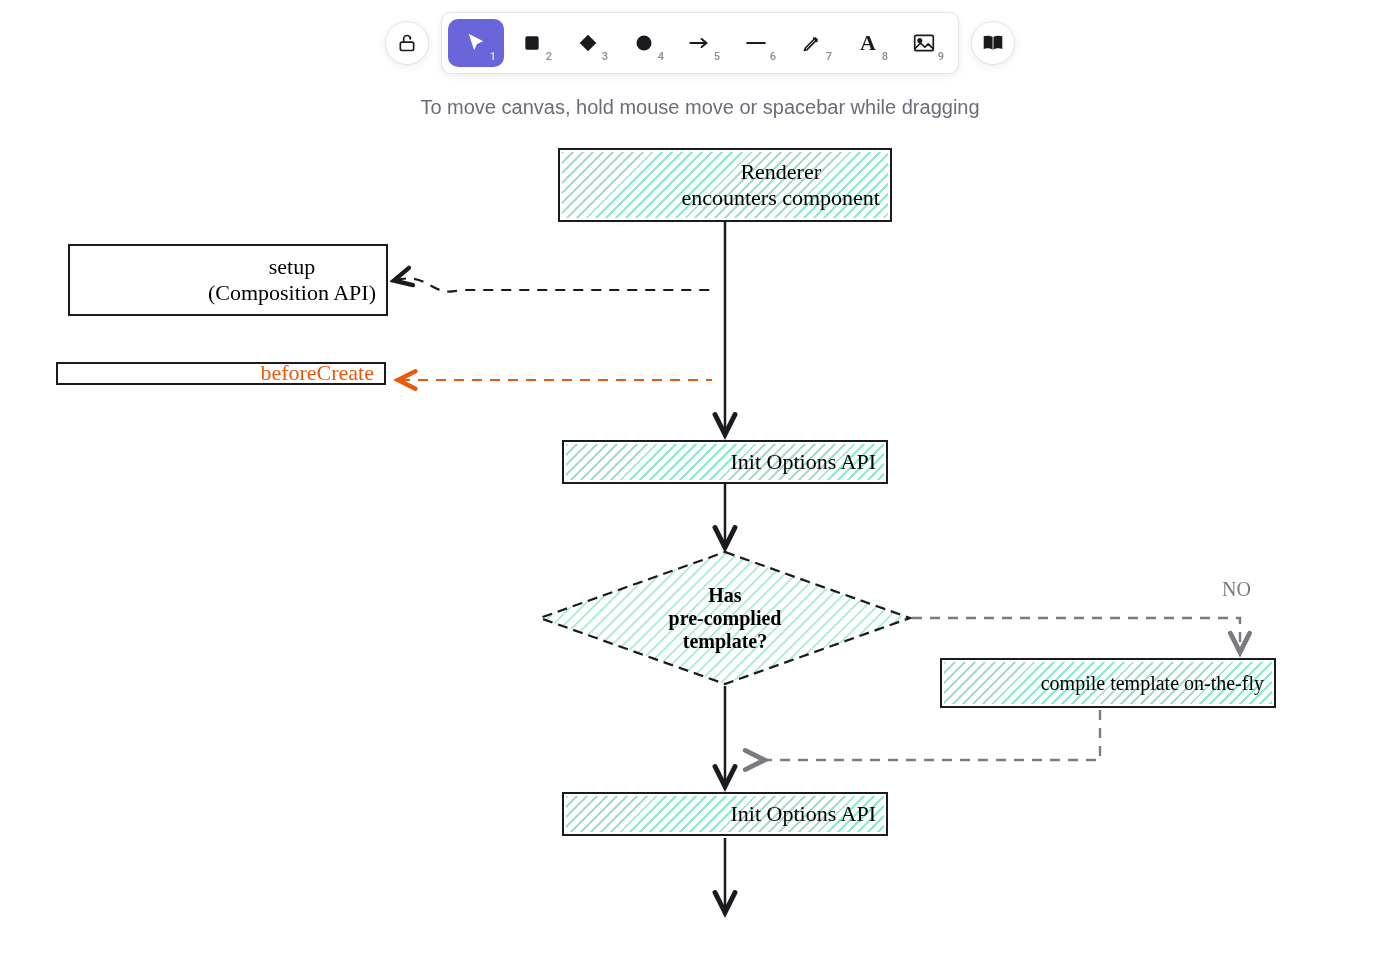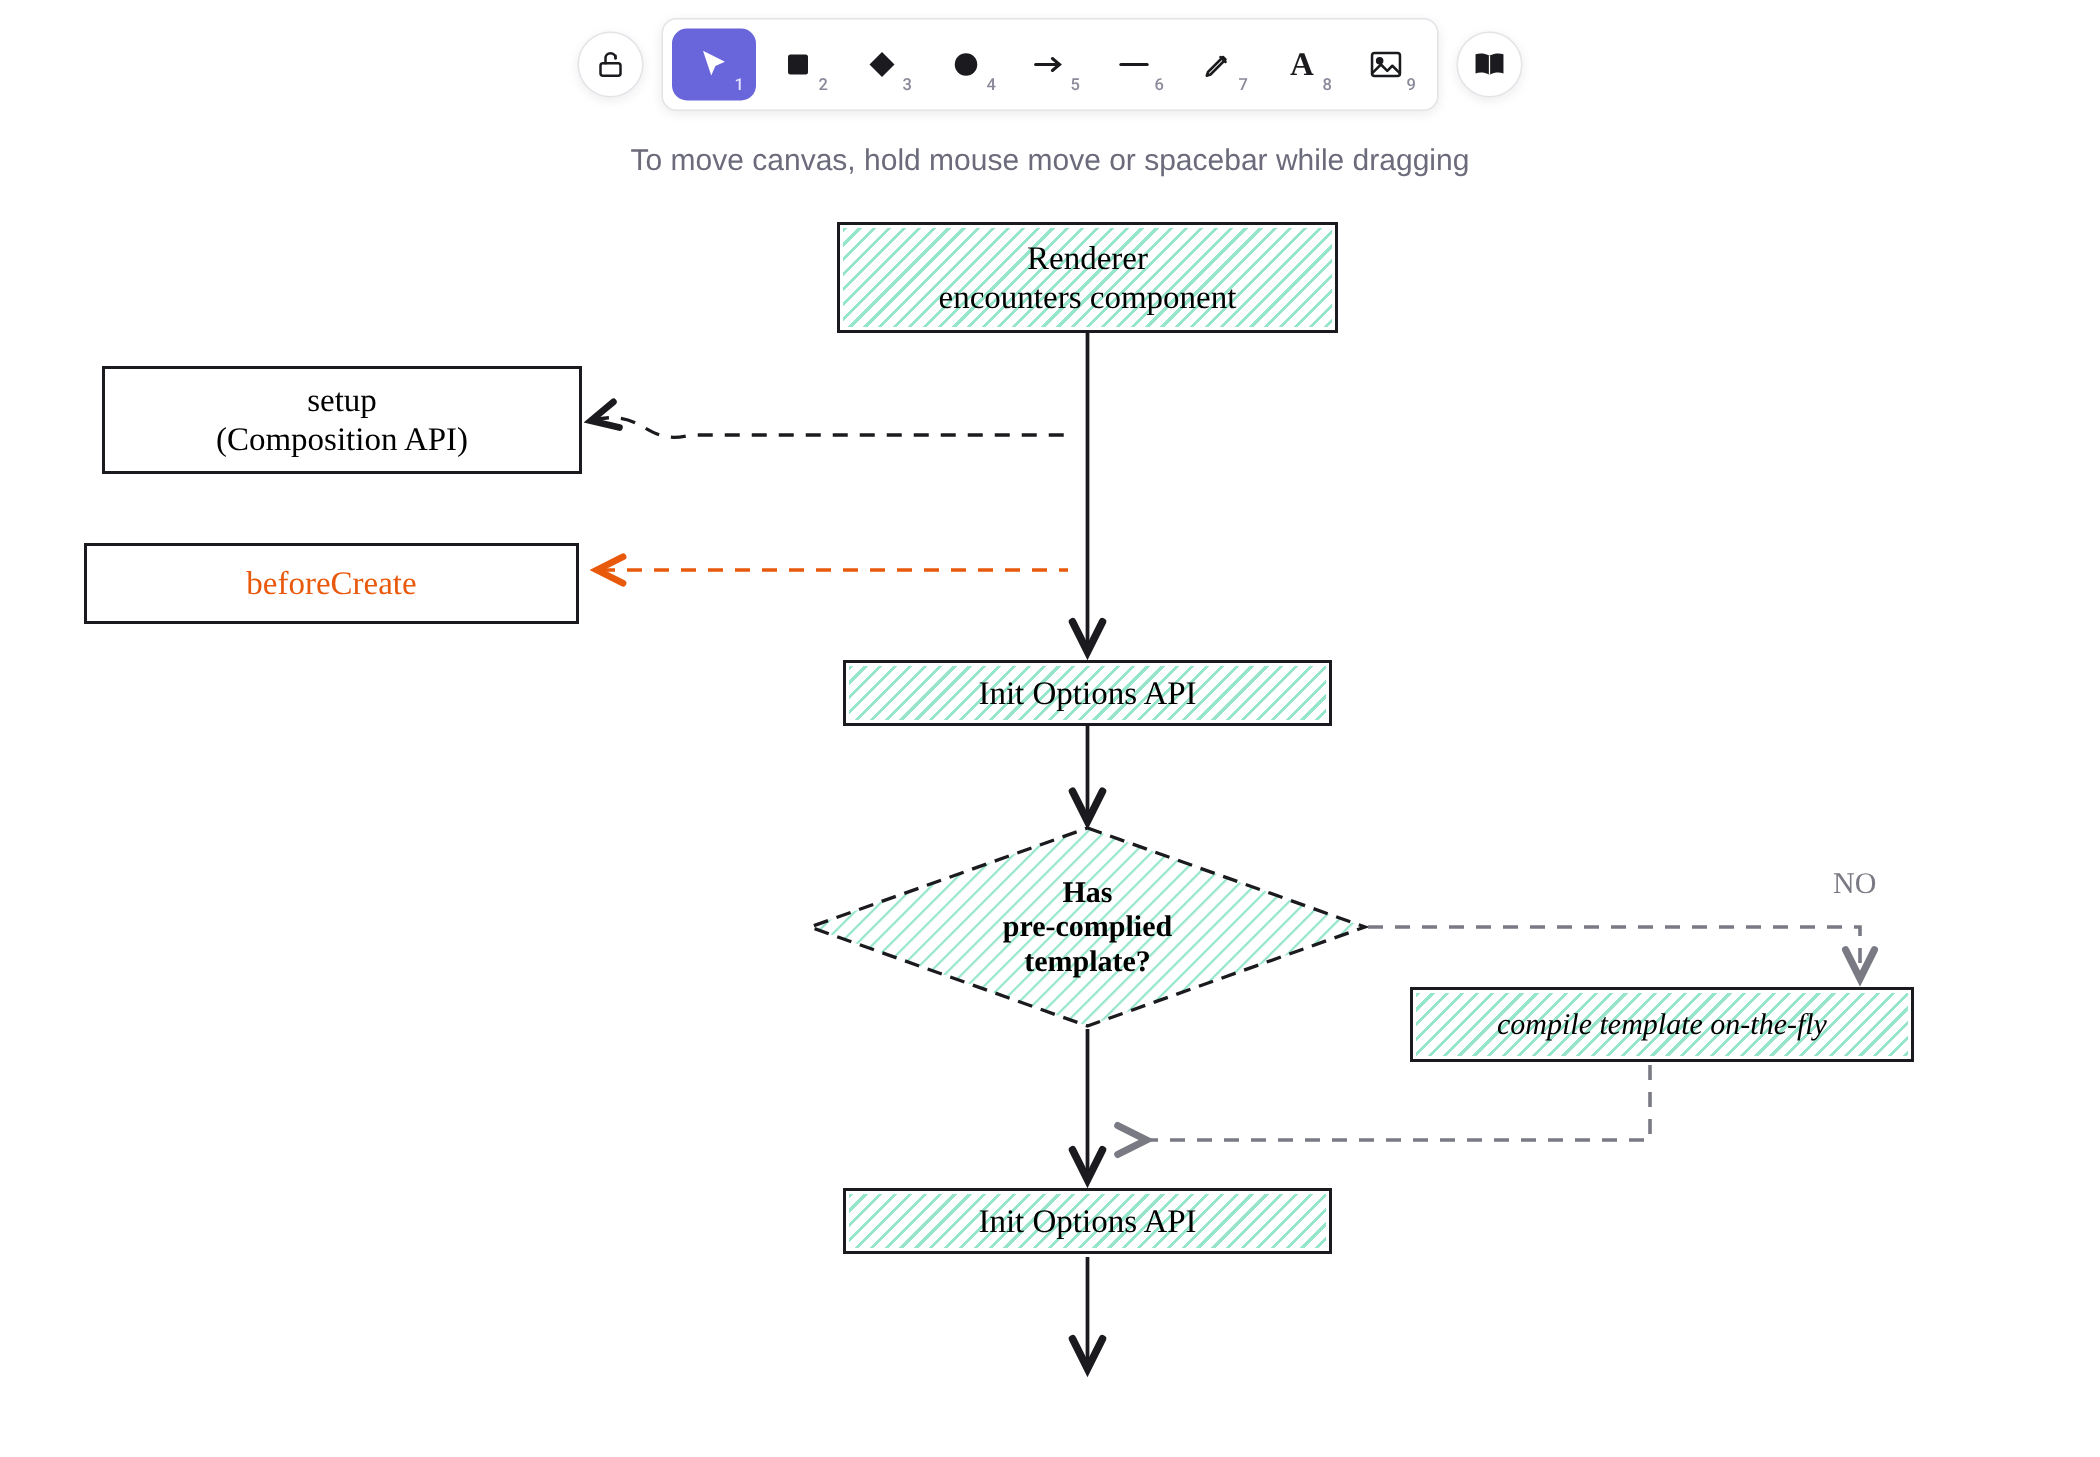--- a/index.html
+++ b/index.html
@@ -15,21 +15,21 @@
   .tool.selected .num { color: #e0e0ff; }
   .tool svg, .tool .glyph { color: #1b1b1f; }
   .tool.selected svg, .tool.selected .glyph { color: #fff; }
   .glyph.textA { font-family: Georgia, "Times New Roman", serif; font-weight: 700; font-size: 22px; }
   .round-btn { width: 44px; height: 44px; border-radius: 50%; background: #fff; border: 1px solid #e3e3e8; display: flex; align-items: center; justify-content: center; box-shadow: 0 2px 8px rgba(0,0,0,0.08); cursor: pointer; }
 
   .hint { position: absolute; left: 50%; top: 96px; transform: translateX(-50%); color: #6b6b7b; font-size: 20px; white-space: nowrap; }
 
   
   .canvas { position: absolute; inset: 0; }
-  .node, .node-plain { position: absolute; border: 2px solid #1b1b1f; display: flex; align-items: center; justify-content: center; text-align: center; padding: 6px 10px; }
+  .node, .node-plain { position: absolute; border: 2px solid #1b1b1f; display: flex; align-items: center; justify-content: flex-end; text-align: center; padding: 6px 10px; }
   .hand { font-family: "Comic Sans MS", "Segoe Script", "Bradley Hand", cursive; }
   .node .fillhatch { position: absolute; inset: 2px; z-index: 0; }
   .node .label, .node-plain .label { position: relative; z-index: 1; line-height: 1.2; }
   .hatch-green {
     background-image: repeating-linear-gradient(135deg, #3fd1a1 0px, #3fd1a1 2px, transparent 2px, transparent 7px);
     opacity: 0.55;
   } 
 </style>
 </head>
 <body>
@@ -164,38 +164,38 @@
       <div class="fillhatch hatch-green"></div>
       <div class="label" style="white-space: pre-line;">Renderer
 encounters component</div>
     </div>
 
     <div class="node-plain hand" style="left:68px; top:244px; width:320px; height:72px; font-size:22px;">
       <div class="label" style="white-space: pre-line;">setup
 (Composition API)</div>
     </div>
 
-    <div class="node-plain hand" style="left:56px; top:362px; width:330px; height:54px; font-size:22px; color:#e8590c;">
+    <div class="node-plain hand" style="left:56px; top:362px; width:330px; height:23px; font-size:22px; color:#e8590c;">
       <div class="label">beforeCreate</div>
     </div>
 
     <div class="node hand" style="left:562px; top:440px; width:326px; height:44px; font-size:22px;">
       <div class="fillhatch hatch-green"></div>
       <div class="label">Init Options API</div>
     </div>
 
     <div class="hand" style="position:absolute; left:540px; top:558px; width:370px; height:120px; display:flex; align-items:center; justify-content:center; text-align:center; font-size:20px; line-height:1.15; pointer-events:auto;font-weight:bold;">
       <div class="label" style="white-space:pre-line;">Has
 pre-complied
 template?</div>
     </div>
 
     <div class="hand" style="position:absolute; left:1222px; top:578px; font-size:20px; color:#7a7a85; ">NO</div>
 
-    <div class="node hand" style="left:940px; top:658px; width:336px; height:50px; font-size:20px;font-style:italic;">
+    <div class="node hand" style="left:940px; top:658px; width:336px; height:50px; font-size:20px;">
       <div class="fillhatch hatch-green"></div>
       <div class="label">compile template on-the-fly</div>
     </div>
 
     <div class="node hand" style="left:562px; top:792px; width:326px; height:44px; font-size:22px;">
       <div class="fillhatch hatch-green"></div>
       <div class="label">Init Options API</div>
     </div>
 
   </div>

